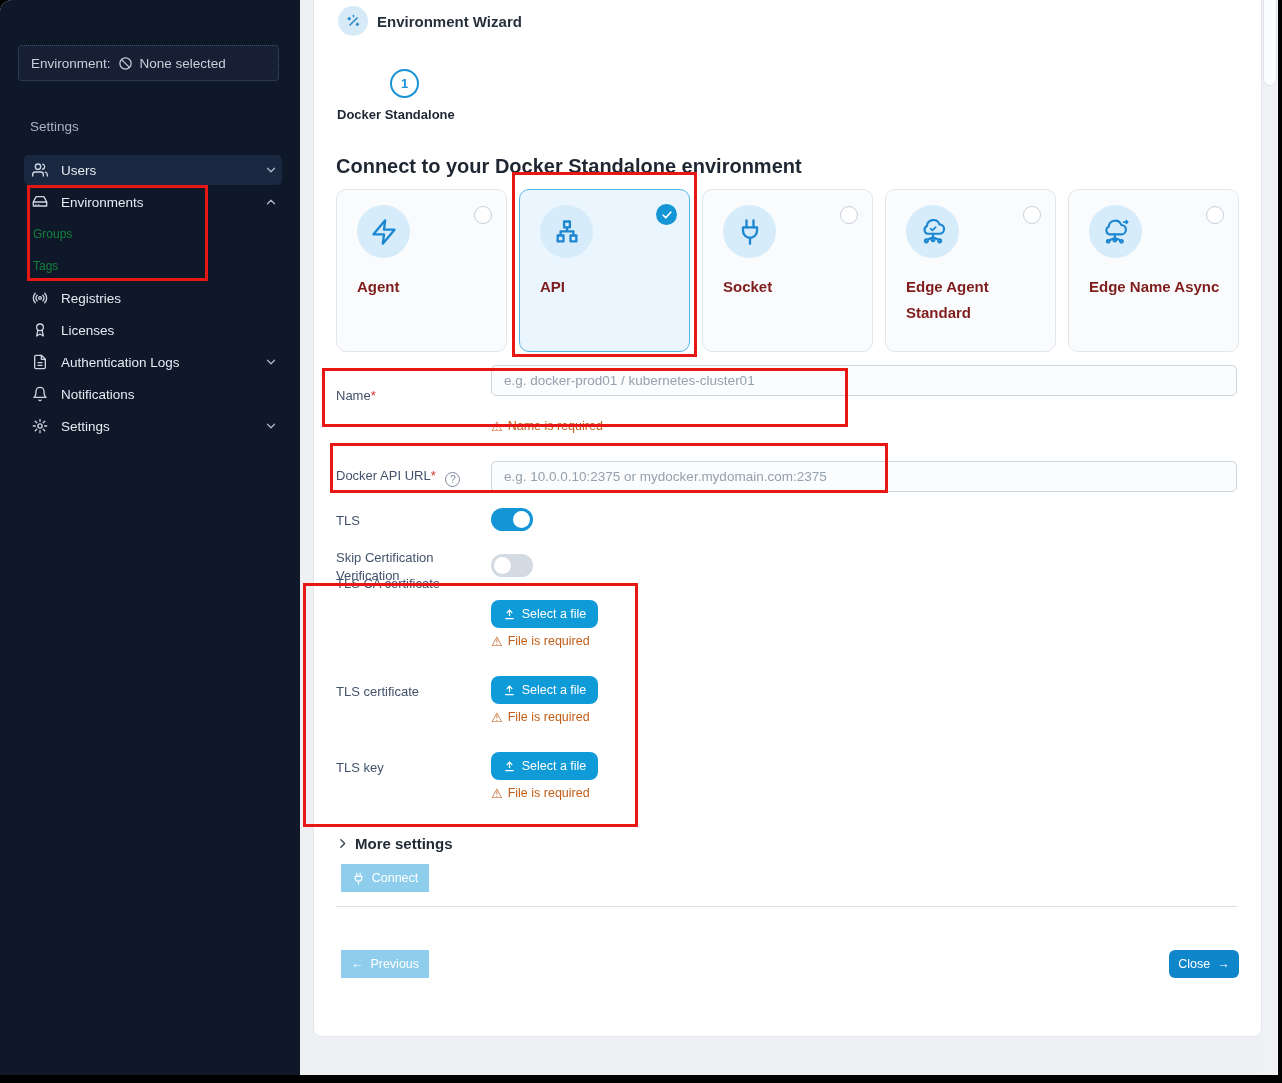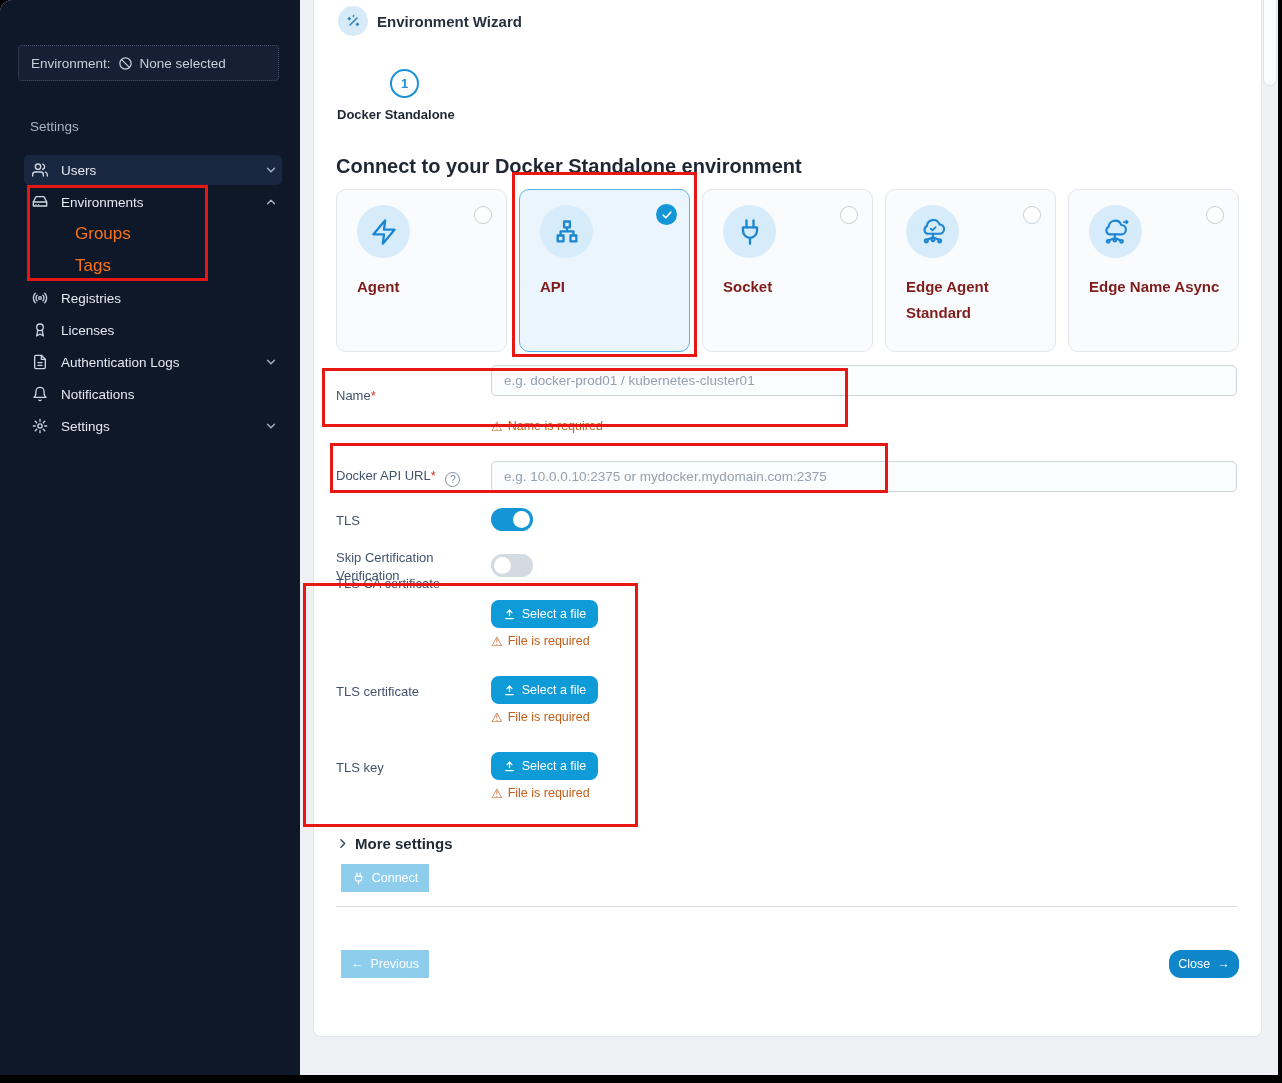--- a/index.html
+++ b/index.html
@@ -13,21 +13,21 @@
   .side-title { position:absolute; left:30px; top:119px; font-size:13.5px; color:#aab3c2; }
   .nav { position:absolute; left:0; top:154px; width:300px; }
   .nav-item { height:32px; display:flex; align-items:center; padding:0 22px 0 32px; font-size:13.5px; color:#e6eaf1; cursor:pointer; position:relative; }
   .nav-item.hl::before { content:""; position:absolute; left:24px; right:18px; top:1px; bottom:1px; background:#1a2740; border-radius:5px; z-index:0; }
   .nav-item > * { position:relative; z-index:1; }
   .nav-icon { width:16px; height:16px; margin-right:13px; color:#cfd6e1; flex:0 0 auto; }
   .nav-icon svg { width:16px; height:16px; display:block; }
   .nav-label { flex:1; }
   .nav-chevron { width:14px; height:14px; color:#aeb7c5; }
   .nav-chevron svg { width:14px; height:14px; display:block; }
-  .nav-sub { height:32px; display:flex; align-items:center; padding-left:75px; font-size:17px; color:#f97316; cursor:pointer; }
+  .nav-sub { height:32px; display:flex; align-items:center; padding-left:33px; font-size:12px; color:#15803d; cursor:pointer; }
 
   
   .card { position:absolute; left:313px; top:-10px; width:949px; height:1047px; background:#fff; border:1px solid #e3e7ec; border-radius:8px; }
   .scroll-track { position:absolute; left:1262px; top:0; width:16px; height:1075px; background:#f0f1f4; }
   .scroll-thumb { position:absolute; left:1263px; top:-8px; width:14px; height:94px; background:#fbfcfd; border:1px solid #dfe2e7; border-radius:7px; cursor:pointer; }
 
   .hdr-icon { left:338px; top:6px; width:30px; height:30px; border-radius:50%; background:#d6eaf8; display:flex; align-items:center; justify-content:center; color:#2b86c8; }
   .page-title { left:377px; top:13px; font-size:15px; font-weight:bold; color:#27313d; }
   .step-circle { left:390px; top:69px; width:29px; height:29px; border:2px solid #1a93d6; color:#1a93d6; border-radius:50%; display:flex; align-items:center; justify-content:center; font-size:13px; font-weight:bold; background:#fff; }
   .step-label { left:337px; top:107px; font-size:13px; font-weight:bold; color:#1d2733; }
@@ -54,21 +54,21 @@
   .toggle.off { background:#d3dae1; } .toggle.off .knob { left:3px; }
 
   .file-btn { position:absolute; left:491px; width:107px; height:28px; border:none; border-radius:8px; background:#0f9ad8; color:#fff; font-size:12.5px; display:flex; align-items:center; justify-content:center; gap:6px; cursor:pointer; font-family:"Liberation Sans", sans-serif; }
   .file-btn svg { width:13px; height:13px; }
 
   .more-settings { left:336px; top:835px; display:flex; align-items:center; gap:6px; font-size:15px; font-weight:bold; color:#212b36; cursor:pointer; }
   .more-settings svg { width:13px; height:13px; color:#3a4753; }
 
   .btn { position:absolute; height:28px; border:none; border-radius:0; color:#fff; font-size:12.5px; display:flex; align-items:center; justify-content:center; gap:7px; cursor:pointer; font-family:"Liberation Sans", sans-serif; }
   .btn.disabled { background:#8ecdec; cursor:default; }
-  .btn.primary { background:#0f86c9; border-radius:12px;justify-content:center; }
+  .btn.primary { background:#0f86c9; border-radius:6px;justify-content:center; }
 
   .divider { left:336px; top:906px; width:901px; height:1px; background:#d9dee3; }
 
   .anno { position:absolute; border:3px solid #e81714; z-index:60; pointer-events:none; }
   .warn-glyph { font-size:13px; line-height:1; color:#c25d17; }
 </style>
 </head>
 <body>
 
 <div class="app">

